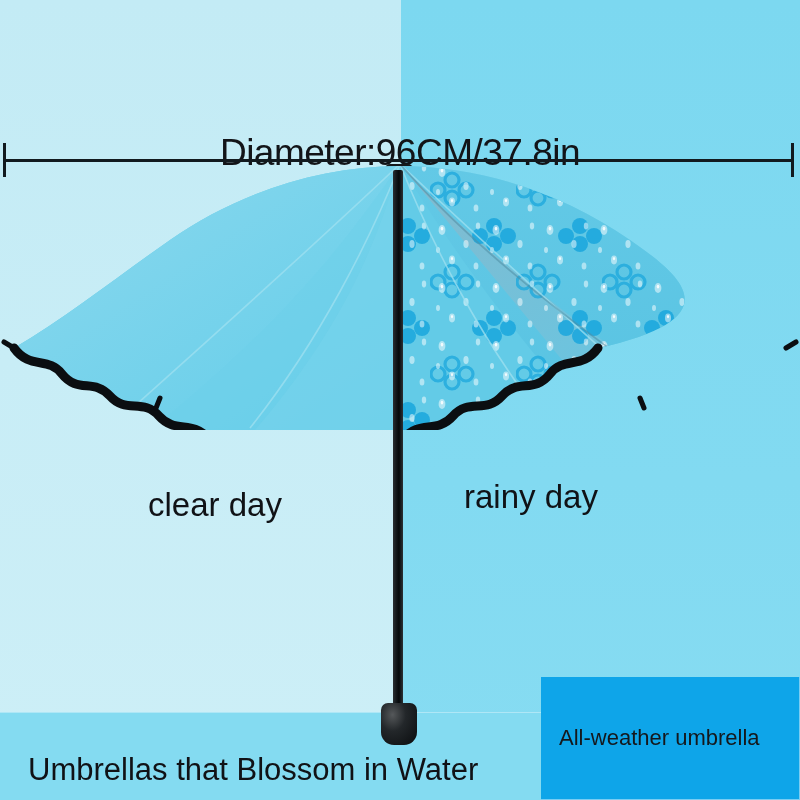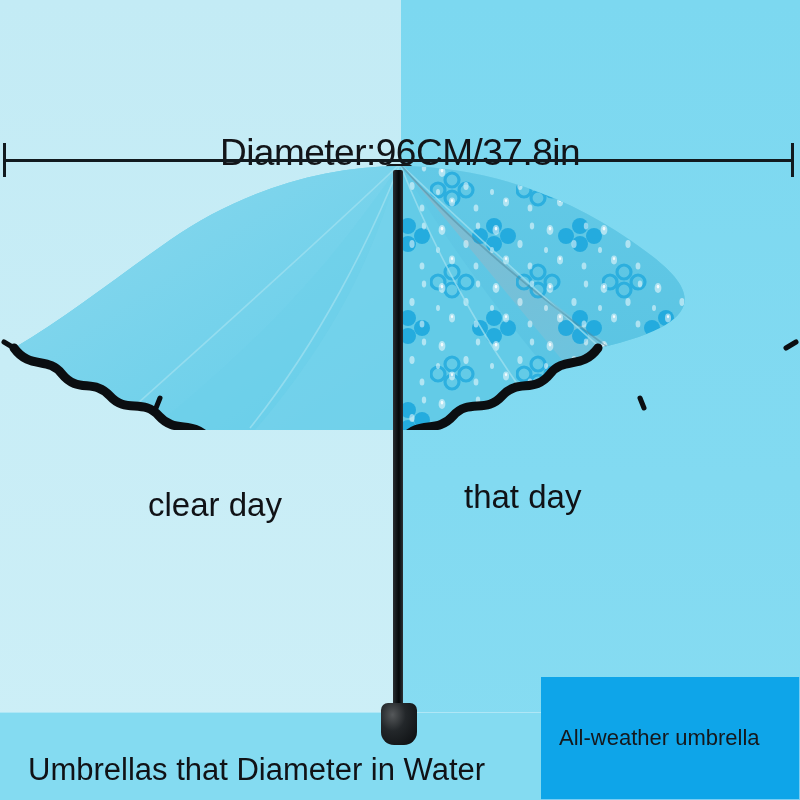--- a/index.html
+++ b/index.html
@@ -246,21 +246,21 @@
         <path d="M640,238 l4,10"></path>
         <path d="M786,188 l10,-6"></path>
       </g>
     </svg>
 
     <div class="shaft"></div>
     <div class="handle-cap"></div>
   </div>
 
   <div class="lbl lbl-clear">clear day</div>
-  <div class="lbl lbl-rainy">that day</div>
-
-  <div class="tagline">Umbrellas that Diameter in Water</div>
+  <div class="lbl lbl-rainy">rainy day</div>
+
+  <div class="tagline">Umbrellas that Blossom in Water</div>
 
   <div class="badge">
     <div class="badge-text">All-weather umbrella</div>
   </div>
 
 </div>
 
 </body></html>

